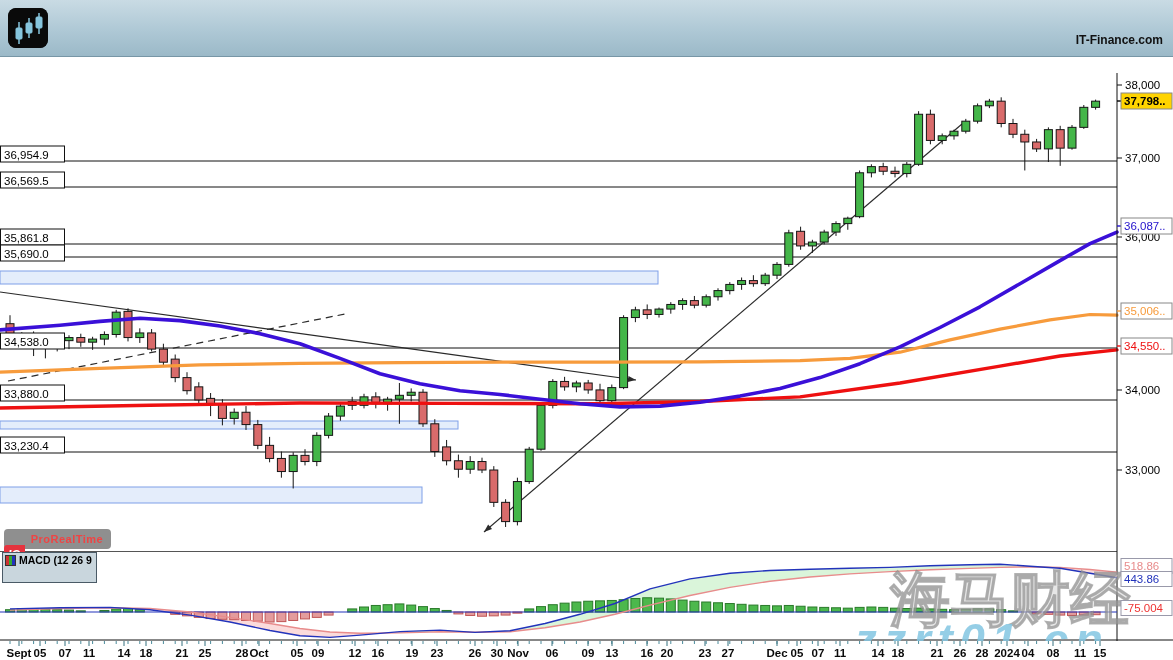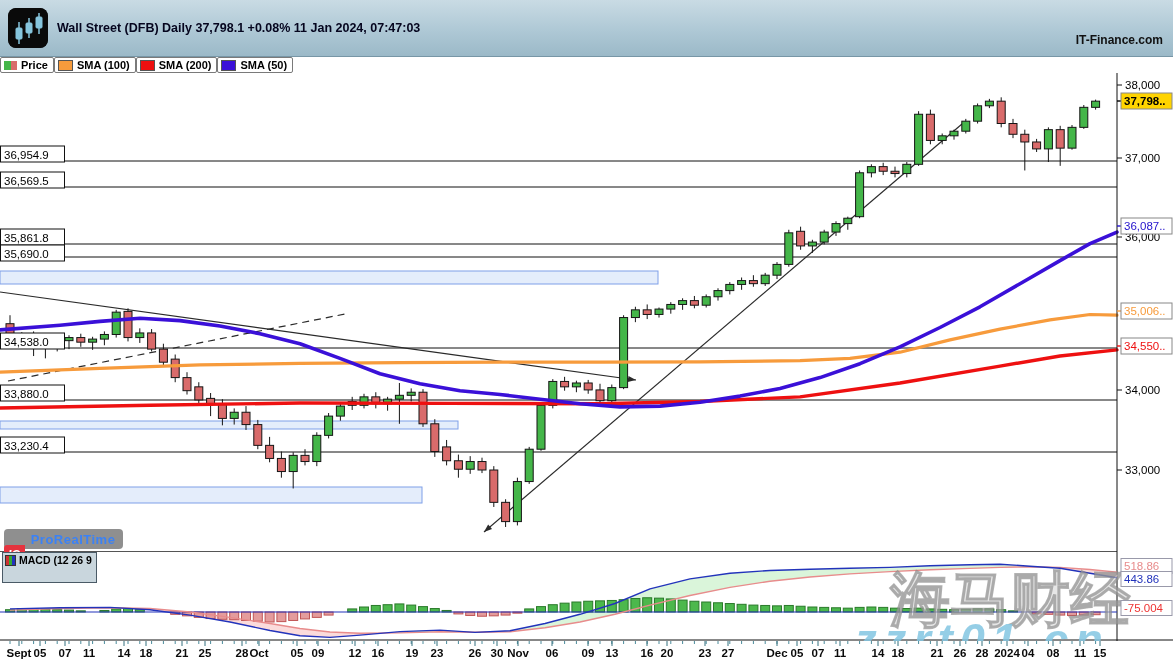--- a/index.html
+++ b/index.html
@@ -15,21 +15,21 @@
         padding:0 5px 0 3px;font-size:11px;font-weight:bold;color:#000;margin-right:0px;border-radius:2px;}
   .chip .sw{width:13px;height:9px;margin-right:4px;border:1px solid #555;}
   .chip .pr{width:13px;height:9px;margin-right:4px;display:flex;}
   .chip .pr b{flex:1;}
   #chart-wrap{position:absolute;left:0;top:73px;width:1173px;height:587px;}
   svg{font-family:"Liberation Sans",sans-serif;}
   .prt-badge{position:absolute;left:4px;top:529px;height:20px;background:rgba(128,128,128,0.88);
              border-radius:4px;display:flex;align-items:center;padding:0 8px 0 0;}
   .prt-badge .ig{background:#e5333e;color:#fff;font-weight:bold;font-style:italic;font-size:12px;
                  padding:2px 4px;border-radius:3px 0 0 3px;margin-right:6px;height:16px;line-height:16px;margin-top:32px;}
-  .prt-badge .prt{color:#3b82f6;font-weight:bold;font-size:13px;letter-spacing:0.5px;}
+  .prt-badge .prt{color:#ef4444;font-weight:bold;font-size:11px;letter-spacing:0.5px;}
   .macd-chip{position:absolute;left:2px;top:552px;height:14px;border:1px solid #4a5a66;
              background:#c9d6dd;display:flex;align-items:center;padding:0 4px 15px 2px;
              font-size:10.5px;font-weight:bold;color:#000;}
   .macd-chip .ico{width:9px;height:9px;margin-right:3px;display:flex;border:0.5px solid #333;}
   .macd-chip .ico i{flex:1;}
 </style>
 </head>
 <body>
 
 <div class="app">
@@ -39,45 +39,23 @@
       <rect x="0" y="0" width="40" height="40" rx="8" fill="#0a0a0a"></rect>
       <g stroke="#86c5dd" fill="#86c5dd">
         <line x1="11" y1="14" x2="11" y2="36" stroke-width="1.5"></line>
           <rect x="8" y="20" width="6" height="11" rx="1"></rect>
         <line x1="21" y1="10" x2="21" y2="30" stroke-width="1.5"></line>
           <rect x="18" y="15" width="6" height="10" rx="1"></rect>
         <line x1="31" y1="5" x2="31" y2="26" stroke-width="1.5"></line>
           <rect x="28" y="9" width="6" height="11" rx="1"></rect>
       </g>
     </svg>
-    <div class="title">Wall Street (DFB) Daily 37,798.1 +0.08% 11 Jan 2024, 07:47:03</div>
     <div class="brand">IT-Finance.com</div>
   </div>
 
-  <div class="legendrow">
-    <div class="chip">
-      <span class="pr">
-          <b style="background:#44b649"></b>
-          <b style="background:#d96b6b"></b>
-        </span>
-      <span>Price</span>
-    </div>
-    <div class="chip">
-      <span class="sw" style="background:#f79b3c"></span>
-      <span>SMA (100)</span>
-    </div>
-    <div class="chip">
-      <span class="sw" style="background:#ee1010"></span>
-      <span>SMA (200)</span>
-    </div>
-    <div class="chip">
-      <span class="sw" style="background:#3a10d8"></span>
-      <span>SMA (50)</span>
-    </div>
-  </div>
 
   <div id="chart-wrap">
     <svg id="chart-svg" width="1173" height="587" viewBox="0 73 1173 587">
         <rect x="0" y="73" width="1173" height="587" fill="#ffffff"></rect>
         <rect x="0" y="271" width="658" height="13" fill="rgba(205,222,248,0.55)" stroke="#7f9fe8" stroke-width="1"></rect>
         <rect x="0" y="421" width="458" height="8" fill="rgba(205,222,248,0.55)" stroke="#7f9fe8" stroke-width="1"></rect>
         <rect x="0" y="487" width="422" height="16" fill="rgba(205,222,248,0.55)" stroke="#7f9fe8" stroke-width="1"></rect>
         <line x1="0" y1="161" x2="1117" y2="161" stroke="#111" stroke-width="1"></line>
         <line x1="0" y1="187" x2="1117" y2="187" stroke="#111" stroke-width="1"></line>
         <line x1="0" y1="244" x2="1117" y2="244" stroke="#111" stroke-width="1"></line>

